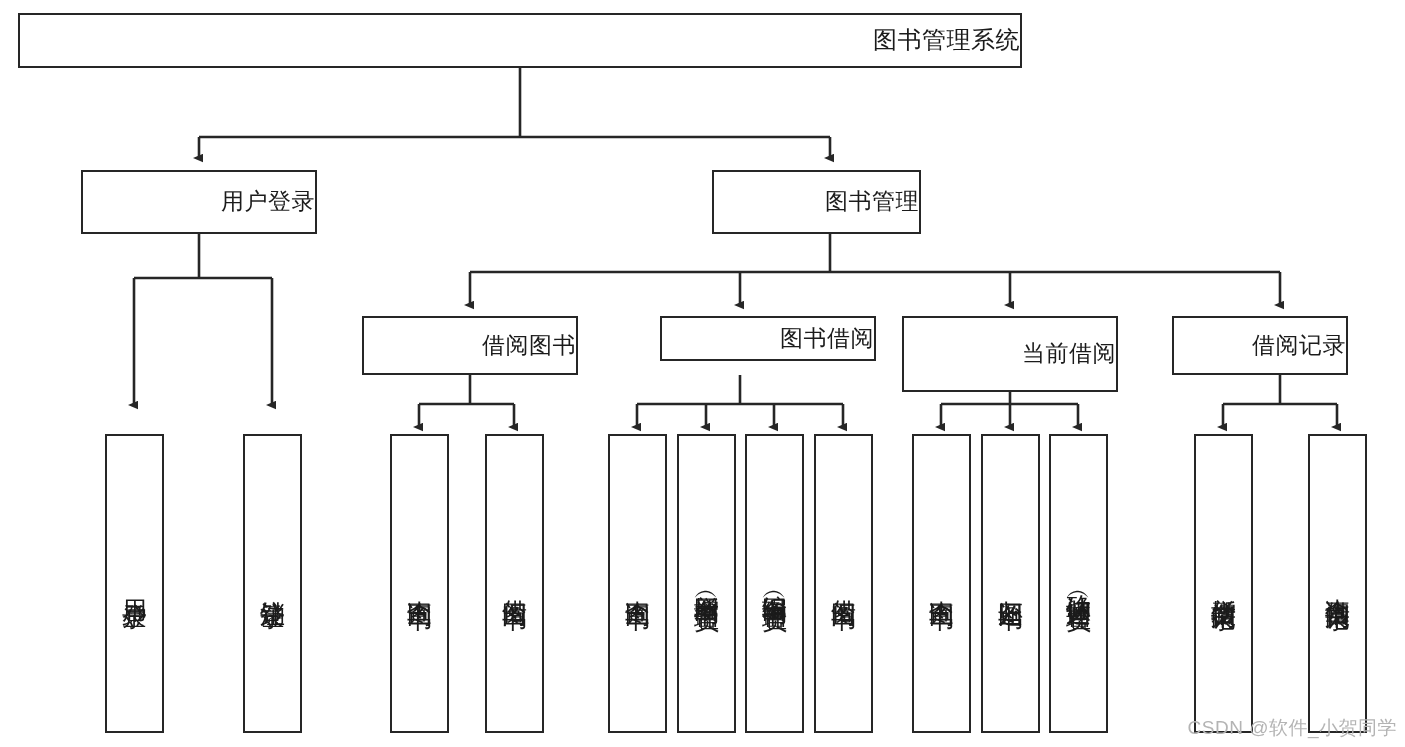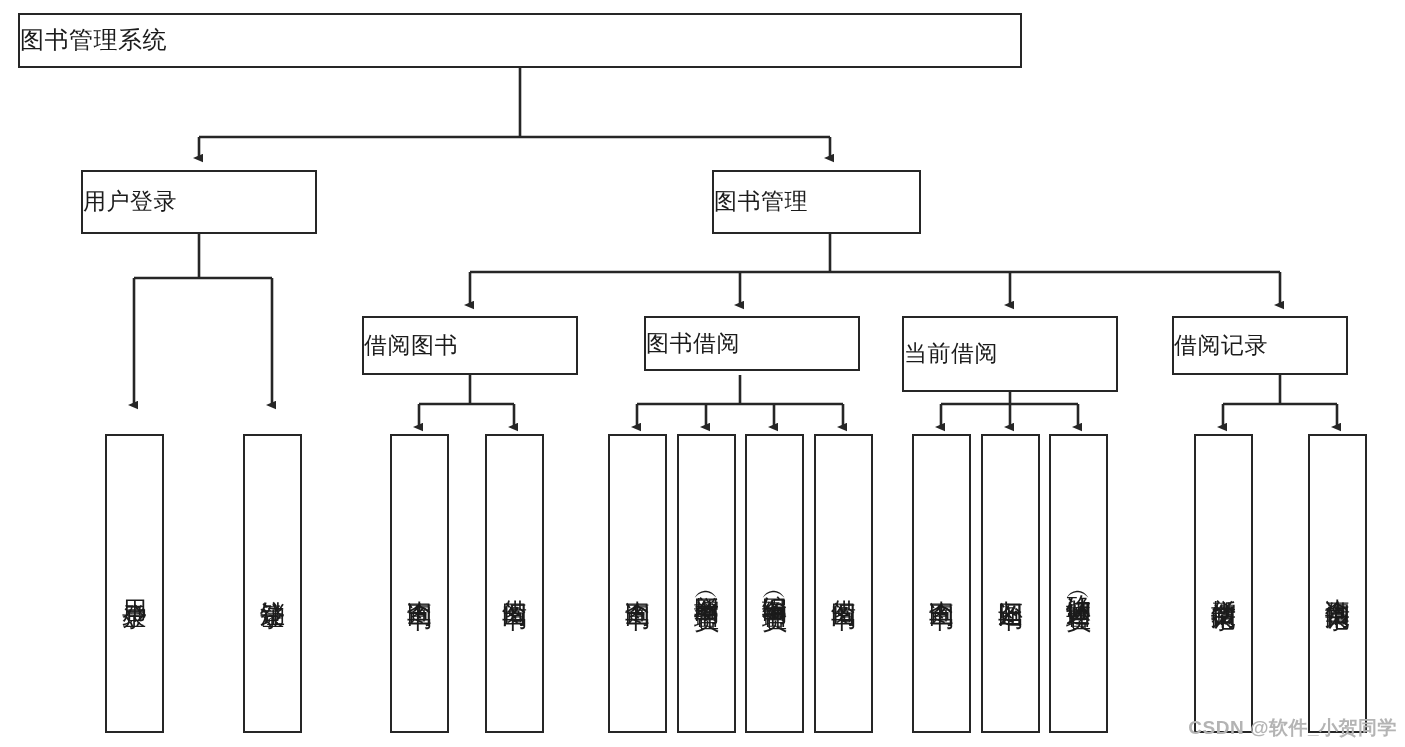--- a/index.html
+++ b/index.html
@@ -25,21 +25,21 @@
     height: 747px;
     pointer-events: none;
   }
   .node {
     position: absolute;
     box-sizing: border-box;
     border: 2.5px solid #262626;
     background: #ffffff;
     display: flex;
     align-items: center;
-    justify-content: flex-start;
+    justify-content: flex-end;
     color: #1b1b1b;
   }
   .node .label {
     display: block;
     line-height: 1.18;
     letter-spacing: 0.5px;
     white-space: nowrap;
   }
   .node.horiz .label {
     font-size: 23px;
@@ -60,21 +60,20 @@
     white-space: nowrap;
   }
   #watermark {
     position: absolute;
     right: 8px;
     bottom: 6px;
     font-size: 19px;
     color: #b4b4b4;
     letter-spacing: 0.5px;
     white-space: nowrap;
-    font-weight: bold;
   }
 </style>
 </head>
 <body>
 
 <div id="canvas">
 
   <svg id="edges" viewBox="0 0 1405 747" xmlns="http://www.w3.org/2000/svg">
     <defs>
       <marker id="arrow" markerWidth="10" markerHeight="10" refX="4.2" refY="4" orient="auto" markerUnits="userSpaceOnUse">
@@ -132,21 +131,21 @@
   <div class="node horiz" style="left:81px; top:170px; width:236px; height:64px;">
     <span class="label">用户登录</span>
   </div>
   <div class="node horiz" style="left:712px; top:170px; width:209px; height:64px;">
     <span class="label">图书管理</span>
   </div>
 
   <div class="node horiz" style="left:362px; top:316px; width:216px; height:59px;">
     <span class="label">借阅图书</span>
   </div>
-  <div class="node horiz" style="left:644px; top:316px; width:216px; height:55px;">
+  <div class="node horiz" style="left:660px; top:316px; width:216px; height:45px;">
     <span class="label">图书借阅</span>
   </div>
   <div class="node horiz" style="left:902px; top:316px; width:216px; height:76px;">
     <span class="label">当前借阅</span>
   </div>
   <div class="node horiz" style="left:1172px; top:316px; width:176px; height:59px;">
     <span class="label">借阅记录</span>
   </div>
 
   <div class="node vert" style="left:105px; top:434px; width:59px; height:299px;">

